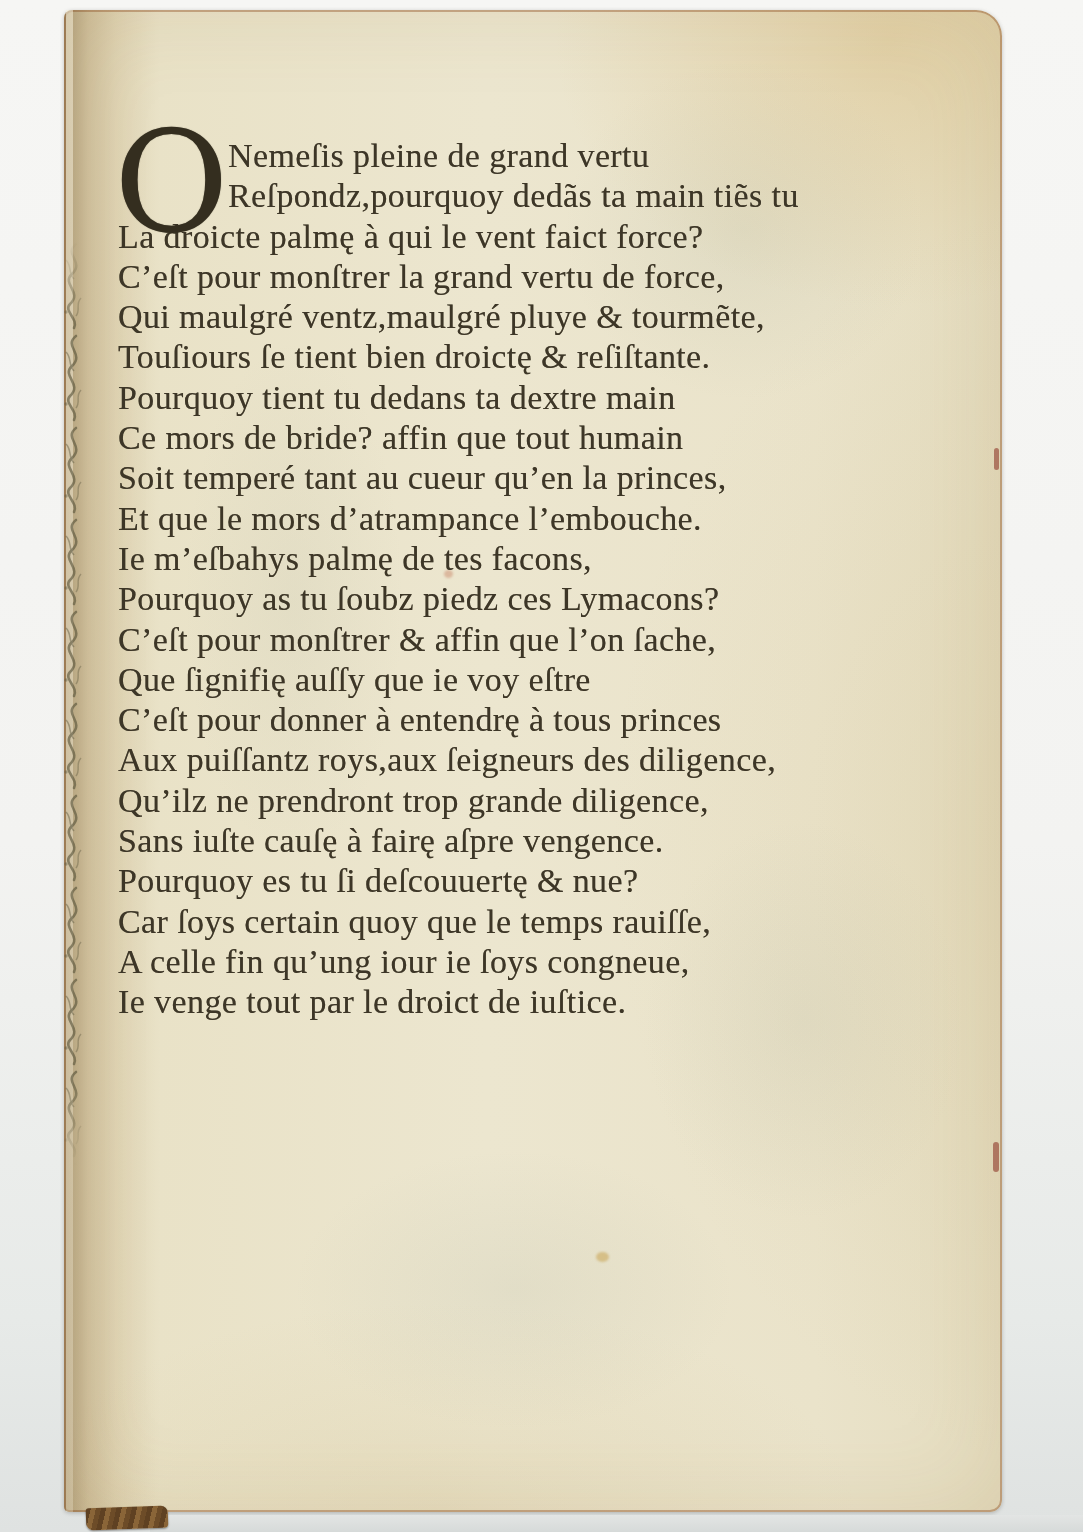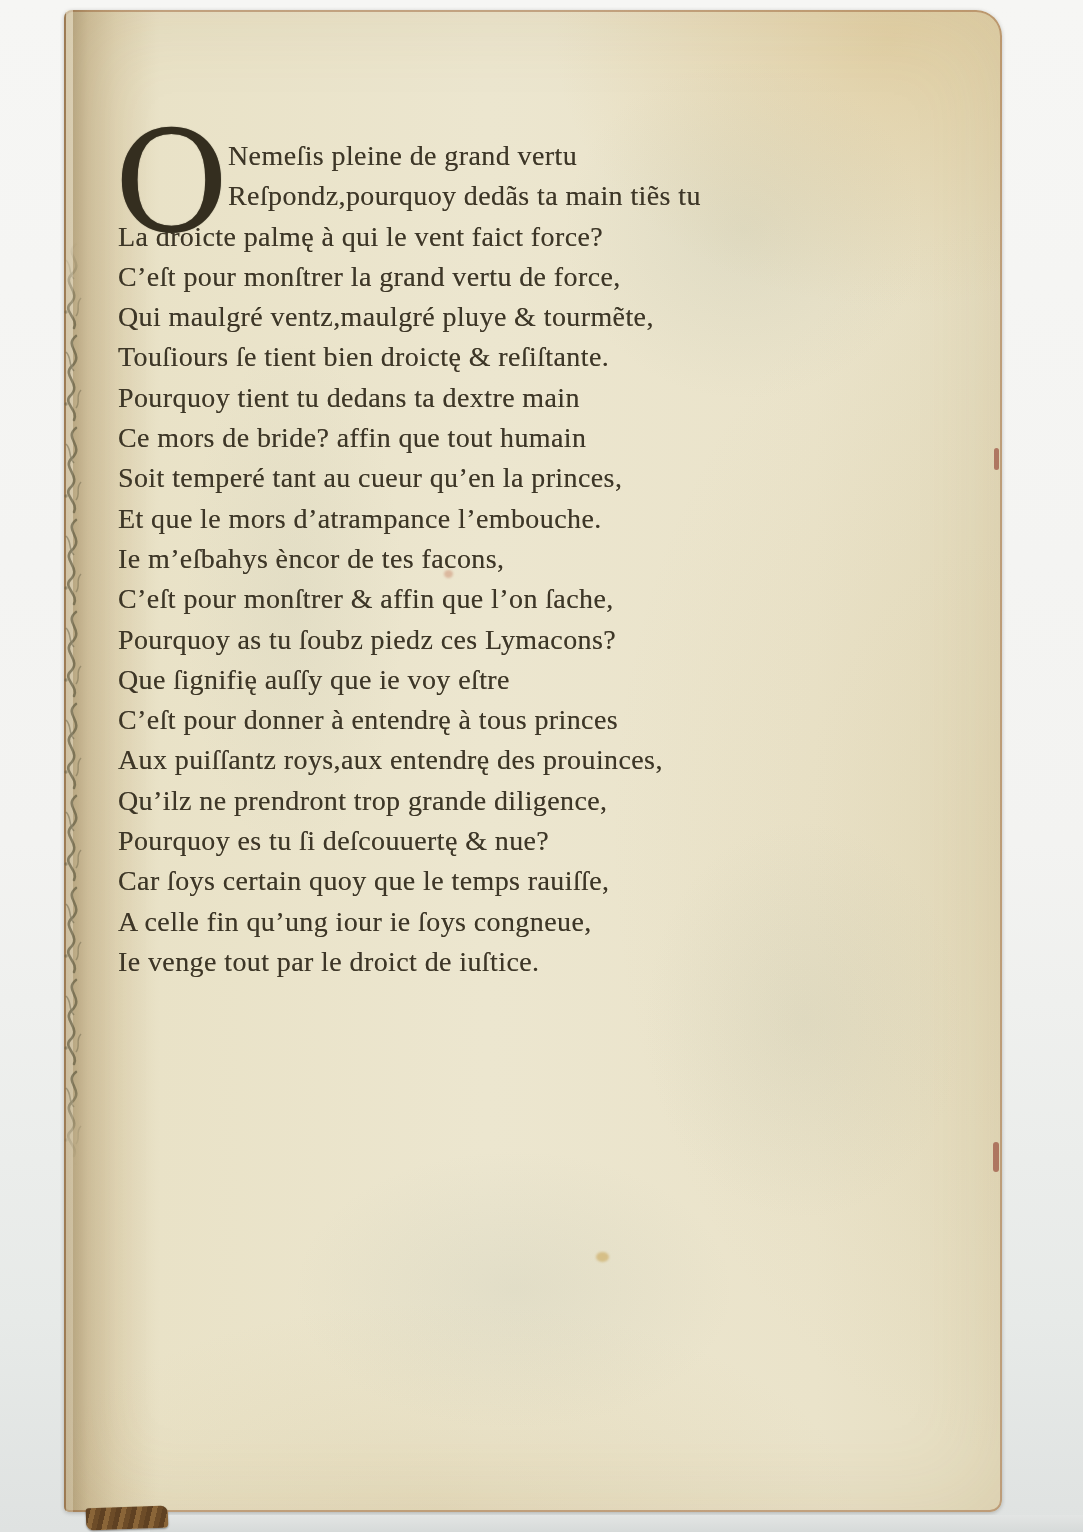--- a/index.html
+++ b/index.html
@@ -41,21 +41,21 @@
   .st2{left:580px;top:810px;width:320px;height:400px;background:radial-gradient(closest-side,rgba(162,168,148,.13),rgba(162,168,148,0));}
   .st3{left:230px;top:1140px;width:440px;height:280px;background:radial-gradient(closest-side,rgba(158,166,148,.13),rgba(158,166,148,0));}
   .st4{left:120px;top:330px;width:220px;height:520px;background:radial-gradient(closest-side,rgba(160,166,146,.10),rgba(160,166,146,0));}
   .fox1{left:532px;top:1242px;width:13px;height:10px;background:rgba(198,158,70,.5);filter:blur(1px);}
   .fox2{left:380px;top:560px;width:9px;height:8px;background:rgba(190,100,70,.35);filter:blur(1px);}
   .edge-mark{position:absolute;background:rgba(135,42,30,.55);border-radius:3px;}
   .em1{right:3px;top:438px;width:5px;height:22px;}
   .em2{right:3px;top:1132px;width:6px;height:30px;}
   .poem{position:absolute;left:54px;top:126px;width:760px;color:#3d3627;}
   .line{
-    font-size:28px;line-height:40.3px;letter-spacing:.4px;white-space:nowrap;
+    font-size:34px;line-height:40.3px;letter-spacing:.4px;white-space:nowrap;
     text-shadow:0 0 .6px rgba(61,54,39,.55);
   }
   .line.indent{padding-left:110px;}
   .dropcap{
     position:absolute;left:-4px;top:-6px;height:116px;
     font-family:"DejaVu Serif",serif;font-size:140px;line-height:106px;
     color:#342e1f;text-shadow:0 0 1px rgba(52,46,31,.6);
   }
   .headband{
     position:absolute;left:86px;top:1507px;width:82px;height:22px;
@@ -103,27 +103,28 @@
       <div class="line indent">Nemeſis pleine de grand vertu</div>
       <div class="line indent">Reſpondz,pourquoy dedãs ta main tiẽs tu</div>
       <div class="line">La droicte palmę à qui le vent faict force?</div>
       <div class="line">C’eſt pour monſtrer la grand vertu de force,</div>
       <div class="line">Qui maulgré ventz,maulgré pluye &amp; tourmẽte,</div>
       <div class="line">Touſiours ſe tient bien droictę &amp; reſiſtante.</div>
       <div class="line">Pourquoy tient tu dedans ta dextre main</div>
       <div class="line">Ce mors de bride? affin que tout humain</div>
       <div class="line">Soit temperé tant au cueur qu’en la princes,</div>
       <div class="line">Et que le mors d’atrampance l’embouche.</div>
-      <div class="line">Ie m’eſbahys èncor de tes facons,</div>
+      <div class="line">Ie m’eſbahys palmę de tes facons,</div>
+      <div class="line">Pourquoy as tu ſoubz piedz ces Lymacons?</div>
       <div class="line">C’eſt pour monſtrer &amp; affin que l’on ſache,</div>
-      <div class="line">Pourquoy as tu ſoubz piedz ces Lymacons?</div>
       <div class="line">Que ſignifię auſſy que ie voy eſtre</div>
       <div class="line">C’eſt pour donner à entendrę à tous princes</div>
-      <div class="line">Aux puiſſantz roys,aux entendrę des prouinces,</div>
+      <div class="line">Aux puiſſantz roys,aux ſeigneurs des diligence,</div>
       <div class="line">Qu’ilz ne prendront trop grande diligence,</div>
+      <div class="line">Sans iuſte cauſę à fairę aſpre vengence.</div>
       <div class="line">Pourquoy es tu ſi deſcouuertę &amp; nue?</div>
       <div class="line">Car ſoys certain quoy que le temps rauiſſe,</div>
       <div class="line">A celle fin qu’ung iour ie ſoys congneue,</div>
       <div class="line">Ie venge tout par le droict de iuſtice.</div>
     </div>
   </div>
 
   <div class="under-edge"></div>
   <div class="headband"></div>
 </div>

